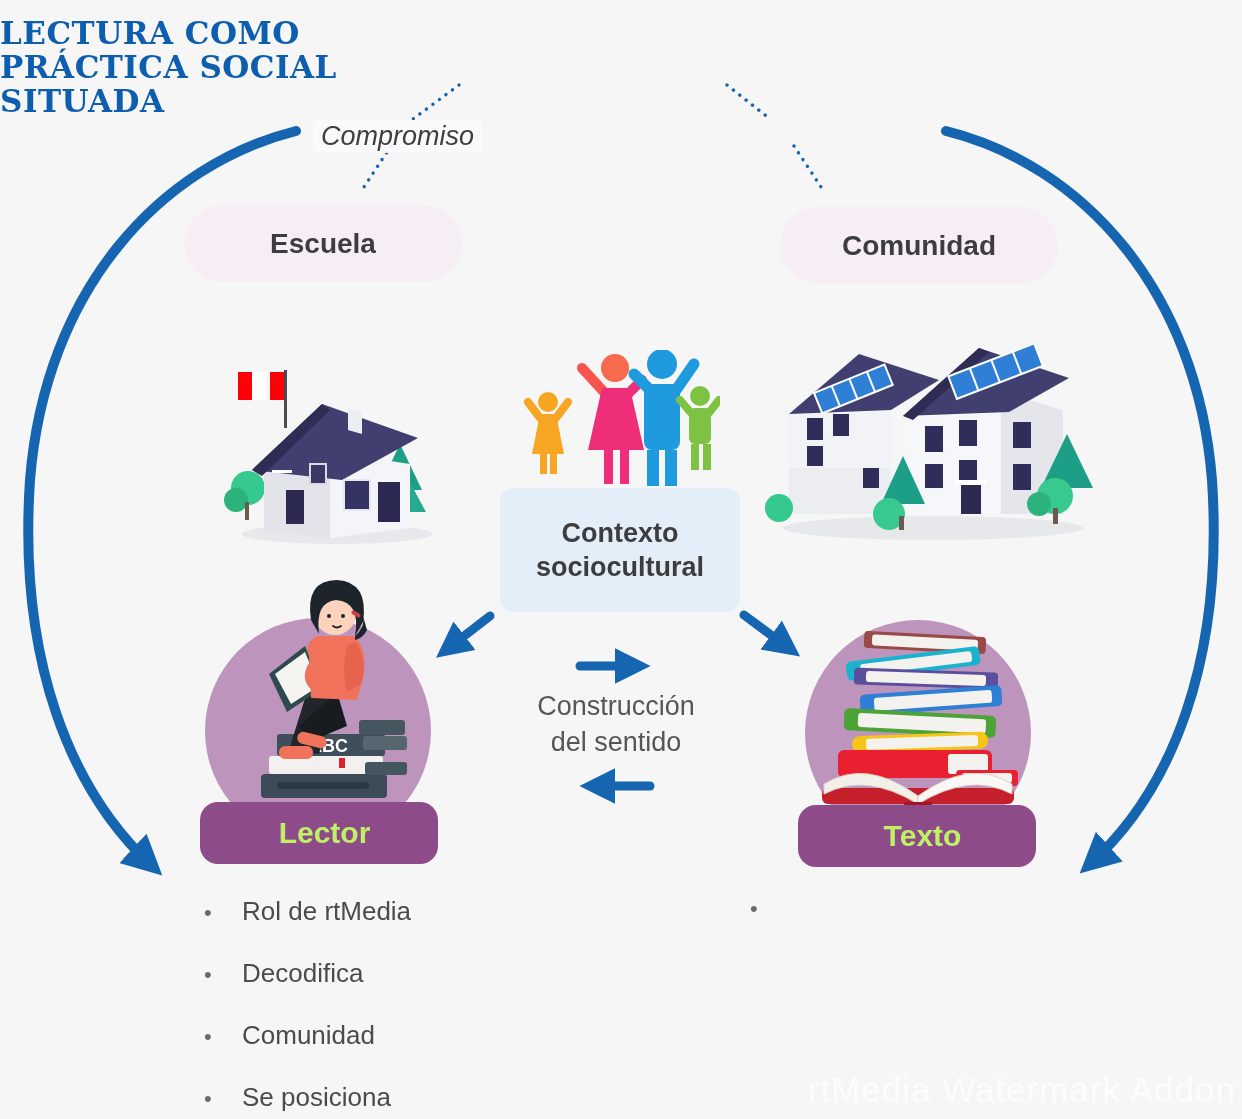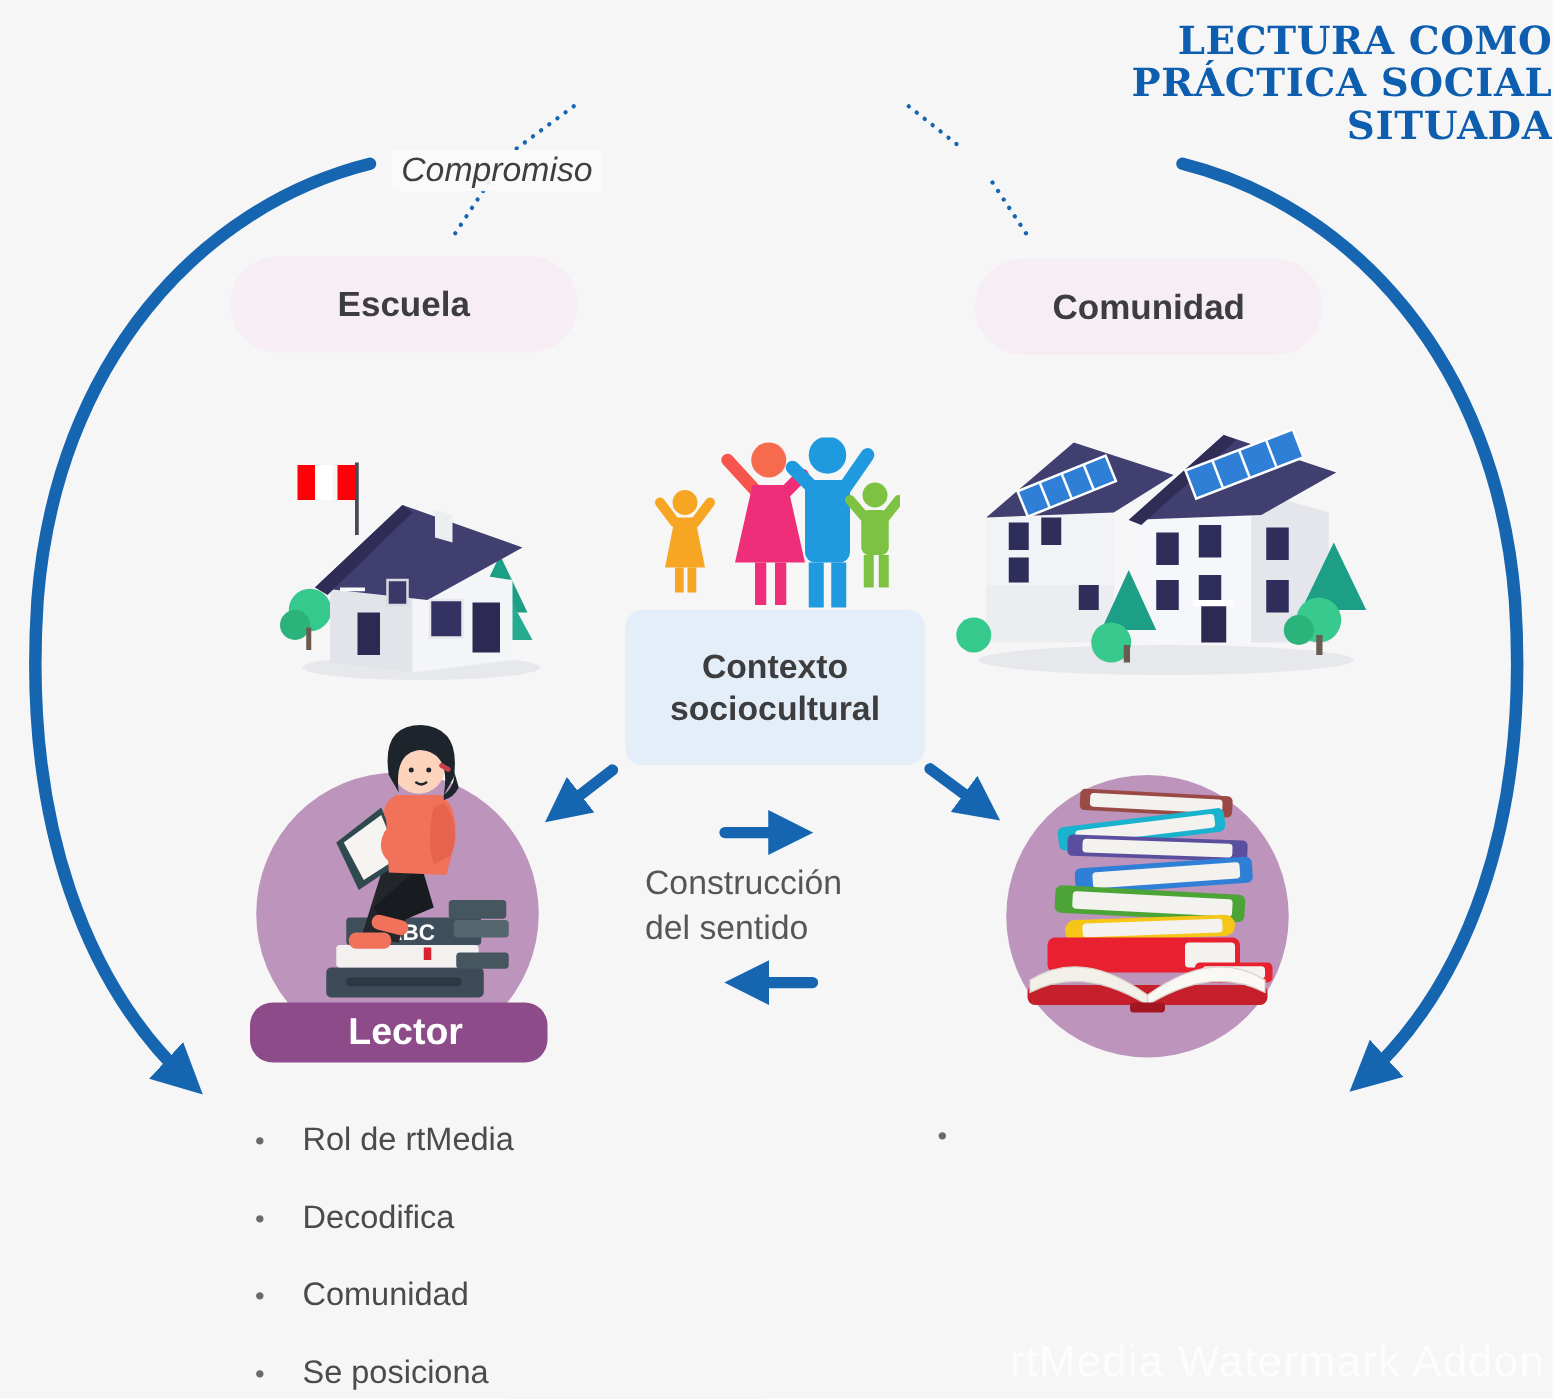--- a/index.html
+++ b/index.html
@@ -9,49 +9,49 @@
     --watermark:#fdfdfd;
   }
   *{margin:0;padding:0;box-sizing:border-box;}
   html,body{background:#fff;}
   .canvas{
     position:relative;width:1242px;height:1119px;background:var(--bg);
     font-family:"Liberation Sans",sans-serif;overflow:hidden;margin:0 auto;
   }
   .abs{position:absolute;}
   .title{
-    left:0;top:16px;width:100%;text-align:right;
+    left:0;top:16px;width:100%;text-align:left;
     font-family:"DejaVu Serif",serif;font-weight:900;font-size:31px;line-height:34px;
     color:var(--title-blue);letter-spacing:.5px;
   }
   .title .inner{display:inline-block;width:370px;}
   .connector-label{
     font-size:27px;color:#3f3f42;background:rgba(250,250,251,.92);
     padding:1px 8px;border-radius:4px;white-space:nowrap;font-style:italic;
   }
   .pill{
     width:278px;height:77px;border-radius:39px;background:var(--pill-pink);
     display:flex;align-items:center;justify-content:center;
     font-size:28px;font-weight:bold;color:var(--text-dark);
   }
   .context-box{
     left:500px;top:488px;width:240px;height:124px;border-radius:14px;
     background:var(--context-blue);display:flex;align-items:center;justify-content:flex-start;
     text-align:center;font-size:27px;font-weight:bold;color:var(--text-dark);line-height:34px;
     padding:0 14px;
   }
   .process-label{
-    left:516px;top:688px;width:200px;text-align:left;
+    left:516px;top:688px;width:200px;text-align:center;
     font-size:27px;color:#56565a;line-height:36px;
   }
   .circle{width:226px;height:226px;border-radius:50%;background:var(--circle-purple);}
   .node-label{
-    width:238px;height:48px;border-radius:18px;background:var(--label-purple);
+    width:238px;height:62px;border-radius:18px;background:var(--label-purple);
     display:flex;align-items:center;justify-content:center;
-    font-size:30px;font-weight:bold;color:#ffffff;padding-left:11px;
+    font-size:30px;font-weight:bold;color:#bef264;padding-left:11px;
   }
   .bullet-list{list-style:none;}
   .bullet-list li{
     display:flex;align-items:baseline;font-size:26px;color:var(--text-gray);
     margin-bottom:31px;
   }
   .bullet-list .dot{
     font-size:22px;color:#6a6a6e;width:38px;flex:0 0 38px;text-align:left;
   }
   .watermark{
@@ -303,20 +303,23 @@
     <rect x="140" y="142" width="40" height="20" rx="3" fill="#f4f2ef"></rect>
 
     <rect x="148" y="158" width="62" height="16" rx="4" fill="#e8202f"></rect>
     <rect x="154" y="161" width="50" height="10" rx="3" fill="#f4f2ef"></rect>
 
     <rect x="14" y="176" width="192" height="16" rx="6" fill="#c51f2c"></rect>
     <path d="M 110 184 Q 58 146 16 172 L 16 182 Q 58 160 110 192 Z" fill="#f3f0ea" stroke="#d9d4cb" stroke-width="1"></path>
     <path d="M 110 184 Q 162 146 204 172 L 204 182 Q 162 160 110 192 Z" fill="#faf8f4" stroke="#d9d4cb" stroke-width="1"></path>
     <rect x="96" y="190" width="28" height="8" rx="3" fill="#a21622"></rect>
   </svg>
+  <div class="abs node-label" style="left:798px;top:805px">
+    <span>Texto</span>
+  </div>
 
   <ul class="abs bullet-list" style="left:204px;top:896px">
     <li>
       <span class="dot">•</span>
       <span>Rol de rtMedia</span>
     </li>
     <li>
       <span class="dot">•</span>
       <span>Decodifica</span>
     </li>

